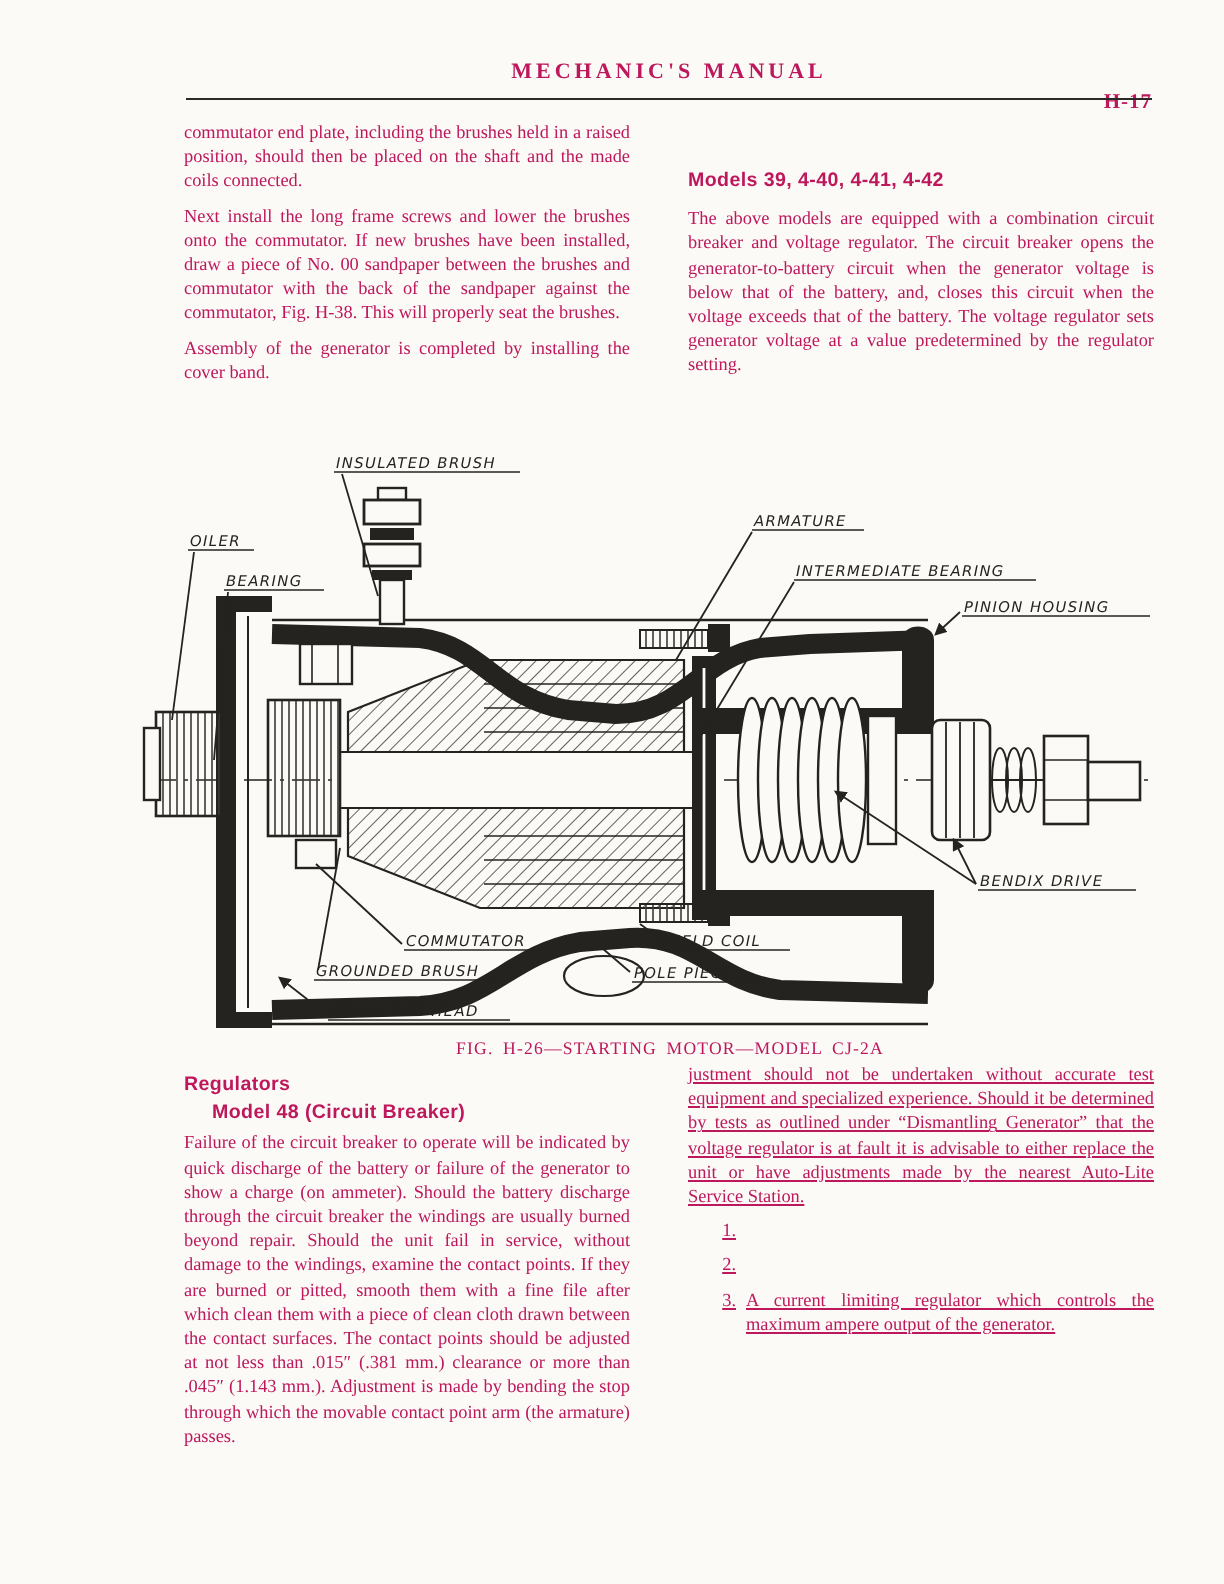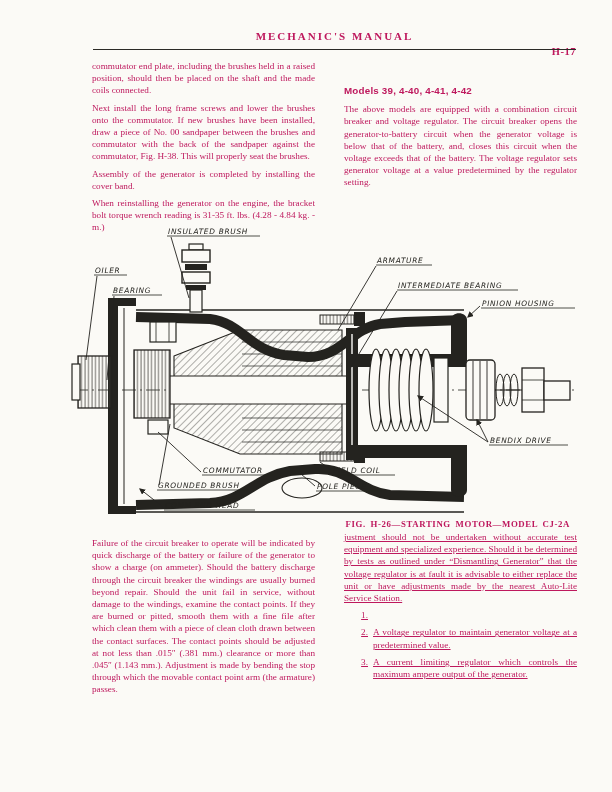--- a/index.html
+++ b/index.html
@@ -30,43 +30,42 @@
   }
   .sub-hd { margin:0 0 2px 0 !important; }
   .sub-hd.indent { padding-left:14px; }
   .list { margin-top:2px; }
   .li { display:flex; margin:0 0 5px 0; padding-left:10px; }
   .li .num { flex:0 0 14px; text-align:right; margin-right:5px; }
   .li .txt { flex:1; text-align:justify; }
   
   .fig-svg { position:absolute; left:70px; top:224px; }
   .fig-caption {
-    position:absolute; left:100px; top:519px; width:470px; text-align:right;
-    font-weight:bold; font-size:8.8px; letter-spacing:0.6px; word-spacing:2px;
+    position:absolute; left:100px; top:519px; width:470px; text-align:center;
+    font-weight:normal; font-size:8.8px; letter-spacing:0.6px; word-spacing:2px;
   }
   .hand {
     font-family:"DejaVu Sans", sans-serif; font-style:italic;
     font-size:7.4px; letter-spacing:0.7px; fill:#24231f;
   }
   .ink { stroke:#24231f; fill:none; }
 </style>
 </head>
 <body>
 
 <div class="page">
 
   <div class="hdr-title">MECHANIC'S MANUAL</div>
   <div class="hdr-page">H-17</div>
   <div class="hdr-rule"></div>
 
   <div class="col col-tl">
     <p>commutator end plate, including the brushes held in a raised position, should then be placed on the shaft and the made coils connected.</p>
     <p>Next install the long frame screws and lower the brushes onto the commutator. If new brushes have been installed, draw a piece of No. 00 sandpaper between the brushes and commutator with the back of the sandpaper against the commutator, Fig. H-38. This will properly seat the brushes.</p>
     <p>Assembly of the generator is completed by installing the cover band.</p>
-    <p>When reinstalling the generator on the engine, the bracket bolt torque wrench reading is 31-35 ft. lbs. (4.28 - 4.84 kg. - m.)</p>
   </div>
 
   <div class="col col-tr">
     <div class="models-hd">Models 39, 4-40, 4-41, 4-42</div>
     <p>The above models are equipped with a combination circuit breaker and voltage regulator. The circuit breaker opens the generator-to-battery circuit when the generator voltage is below that of the battery, and, closes this circuit when the voltage exceeds that of the battery. The voltage regulator sets generator voltage at a value predetermined by the regulator setting.</p>
   </div>
 
   <svg class="fig-svg" width="515" height="294" viewBox="0 0 515 294">
     <defs>
       <pattern id="dhatch" width="5" height="5" patternUnits="userSpaceOnUse" patternTransform="rotate(45)">
@@ -213,32 +212,33 @@
     <text class="hand" x="263" y="249">FIELD COIL</text>
     <text class="hand" x="247" y="265">POLE PIECE</text>
     <text class="hand" x="133" y="249">COMMUTATOR</text>
     <text class="hand" x="88" y="264">GROUNDED BRUSH</text>
     <text class="hand" x="95" y="284">COMM END HEAD</text>
   </svg>
 
   <div class="fig-caption">FIG. H-26—STARTING MOTOR—MODEL CJ-2A</div>
 
   <div class="col col-bl">
+    <p class="models-hd sub-hd">Regulators</p>
+    <p class="models-hd sub-hd indent">Model 48 (Circuit Breaker)</p>
     <p>Failure of the circuit breaker to operate will be indicated by quick discharge of the battery or failure of the generator to show a charge (on ammeter). Should the battery discharge through the circuit breaker the windings are usually burned beyond repair. Should the unit fail in service, without damage to the windings, examine the contact points. If they are burned or pitted, smooth them with a fine file after which clean them with a piece of clean cloth drawn between the contact surfaces. The contact points should be adjusted at not less than .015″ (.381 mm.) clearance or more than .045″ (1.143 mm.). Adjustment is made by bending the stop through which the movable contact point arm (the armature) passes.</p>
   </div>
 
   <div class="col col-br">
     <p>justment should not be undertaken without accurate test equipment and specialized experience. Should it be determined by tests as outlined under “Dismantling Generator” that the voltage regulator is at fault it is advisable to either replace the unit or have adjustments made by the nearest Auto-Lite Service Station.</p>
     <div class="list">
       <div class="li">
         <span class="num">1.</span>
       </div>
       <div class="li">
         <span class="num">2.</span>
-        <span class="txt">A voltage regulator to maintain generator voltage at a predetermined value.</span>
       </div>
       <div class="li">
         <span class="num">3.</span>
         <span class="txt">A current limiting regulator which controls the maximum ampere output of the generator.</span>
       </div>
     </div>
   </div>
 
 </div>
 

